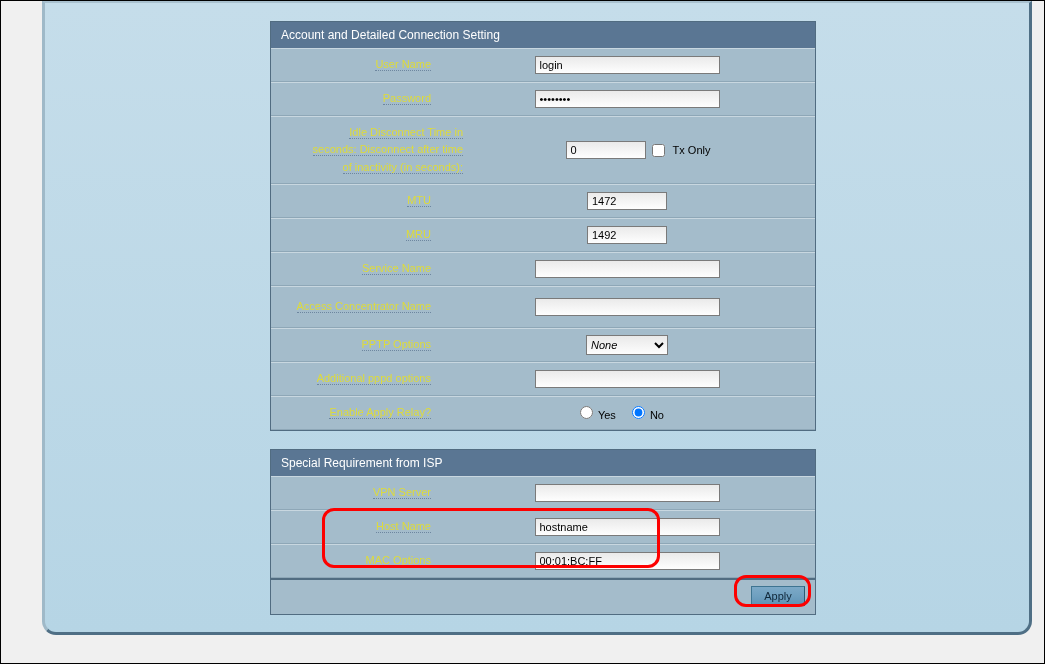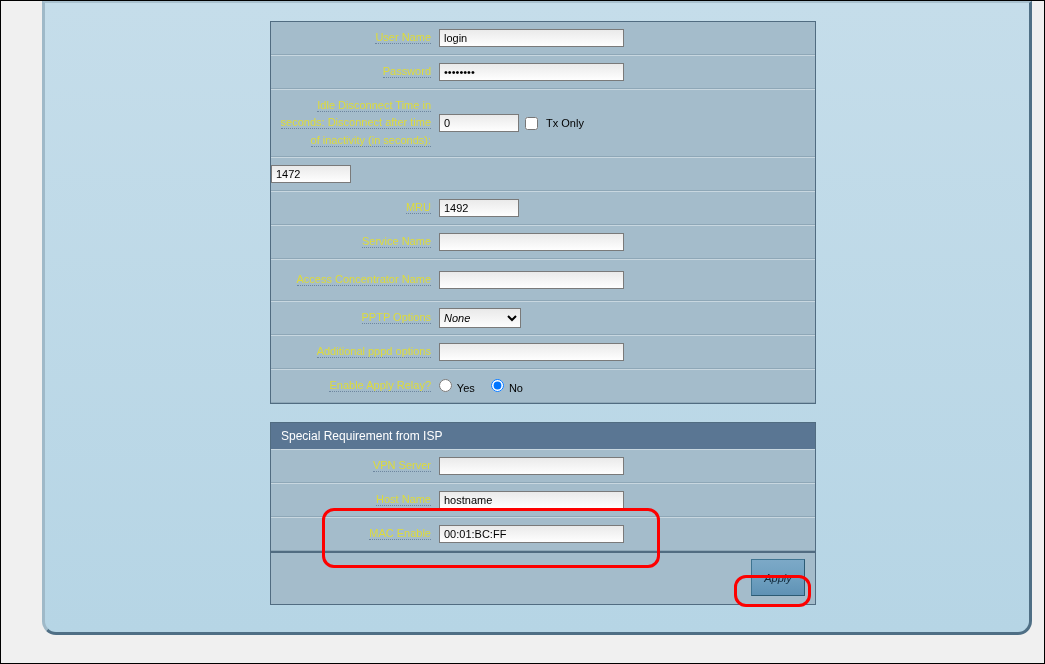--- a/index.html
+++ b/index.html
@@ -70,20 +70,21 @@
   }
   .label-col span {
     border-bottom: 1px dotted #6e87a0;
     line-height: 1.55;
   }
   .ctrl-col {
     flex: 1;
     display: flex;
     align-items: center;
     gap: 6px;
+    justify-content: center;
   }
   .txt {
     height: 18px;
     font-size: 11px;
     padding: 1px 4px;
     background: linear-gradient(to bottom, #eaeaea 0%, #fefefe 100%);
     border: 1px solid #7a7a7a;
     box-sizing: border-box;
     color: #000;
   }
@@ -110,29 +111,28 @@
   .button-bar {
     display: flex;
     justify-content: flex-end;
     padding: 6px 10px 8px 10px;
     border: 1px solid #516c81;
     margin-top: -18px;
     background: #a4bccb;
   }
   .apply-btn {
     width: 54px;
-    height: 37px;
+    height: 20px;
     font-size: 11px;
     background: linear-gradient(to bottom, #7ca9c7 0%, #6fa0c0 50%, #5f92b5 100%);
     border-width: 1px;
     border-style: solid;
     border-color: #3e7491 #2c5b74 #2c5b74 #3e7491;
     color: #10283a;
     cursor: pointer;
-    font-style: italic;
   }
 
   
   .highlight {
     position: absolute;
     border: 3px solid #fd0000;
     border-radius: 12px;
     pointer-events: none;
     box-sizing: border-box;
   }
@@ -151,45 +151,47 @@
 </style>
 </head>
 <body>
 
 <div class="stage">
   <div class="blue-panel">
 
     <div class="content-area">
 
       <div class="section">
+        <div class="section-header">Account and Detailed Connection Setting</div>
 
         <div class="row">
           <div class="label-col"><span>User Name</span></div>
           <div class="ctrl-col">
             <input type="text" class="txt w185" value="login" style="">
           </div>
         </div>
 
         <div class="row">
           <div class="label-col"><span>Password</span></div>
           <div class="ctrl-col">
             <input type="text" class="txt w185" value="••••••••" style="">
           </div>
         </div>
 
-        <div class="row" style="min-height:62px;">
+        <div class="row" style="min-height:62px;padding-left:32px;">
           <div class="label-col"><span>Idle Disconnect Time in seconds: Disconnect after time of inactivity (in seconds):</span></div>
           <div class="ctrl-col">
             <input type="text" class="txt w80" value="0" style="">
             <input type="checkbox" style="">
             <span class="radio-lbl">Tx Only</span>
           </div>
         </div>
 
         <div class="row">
+          <div class="label-col"><span>MTU</span></div>
           <div class="ctrl-col">
             <input type="text" class="txt w80" value="1472" style="">
           </div>
         </div>
 
         <div class="row">
           <div class="label-col"><span>MRU</span></div>
           <div class="ctrl-col">
             <input type="text" class="txt w80" value="1492" style="">
           </div>
@@ -251,21 +253,21 @@
         </div>
 
         <div class="row">
           <div class="label-col"><span>Host Name</span></div>
           <div class="ctrl-col">
             <input type="text" class="txt w185" value="hostname" style="">
           </div>
         </div>
 
         <div class="row">
-          <div class="label-col"><span>MAC Enable</span></div>
+          <div class="label-col"><span>MAC Options</span></div>
           <div class="ctrl-col">
             <input type="text" class="txt w185" value="00:01:BC:FF" style="">
           </div>
         </div>
       </div>
 
       <div class="button-bar">
         <button class="apply-btn">Apply</button>
       </div>
 

